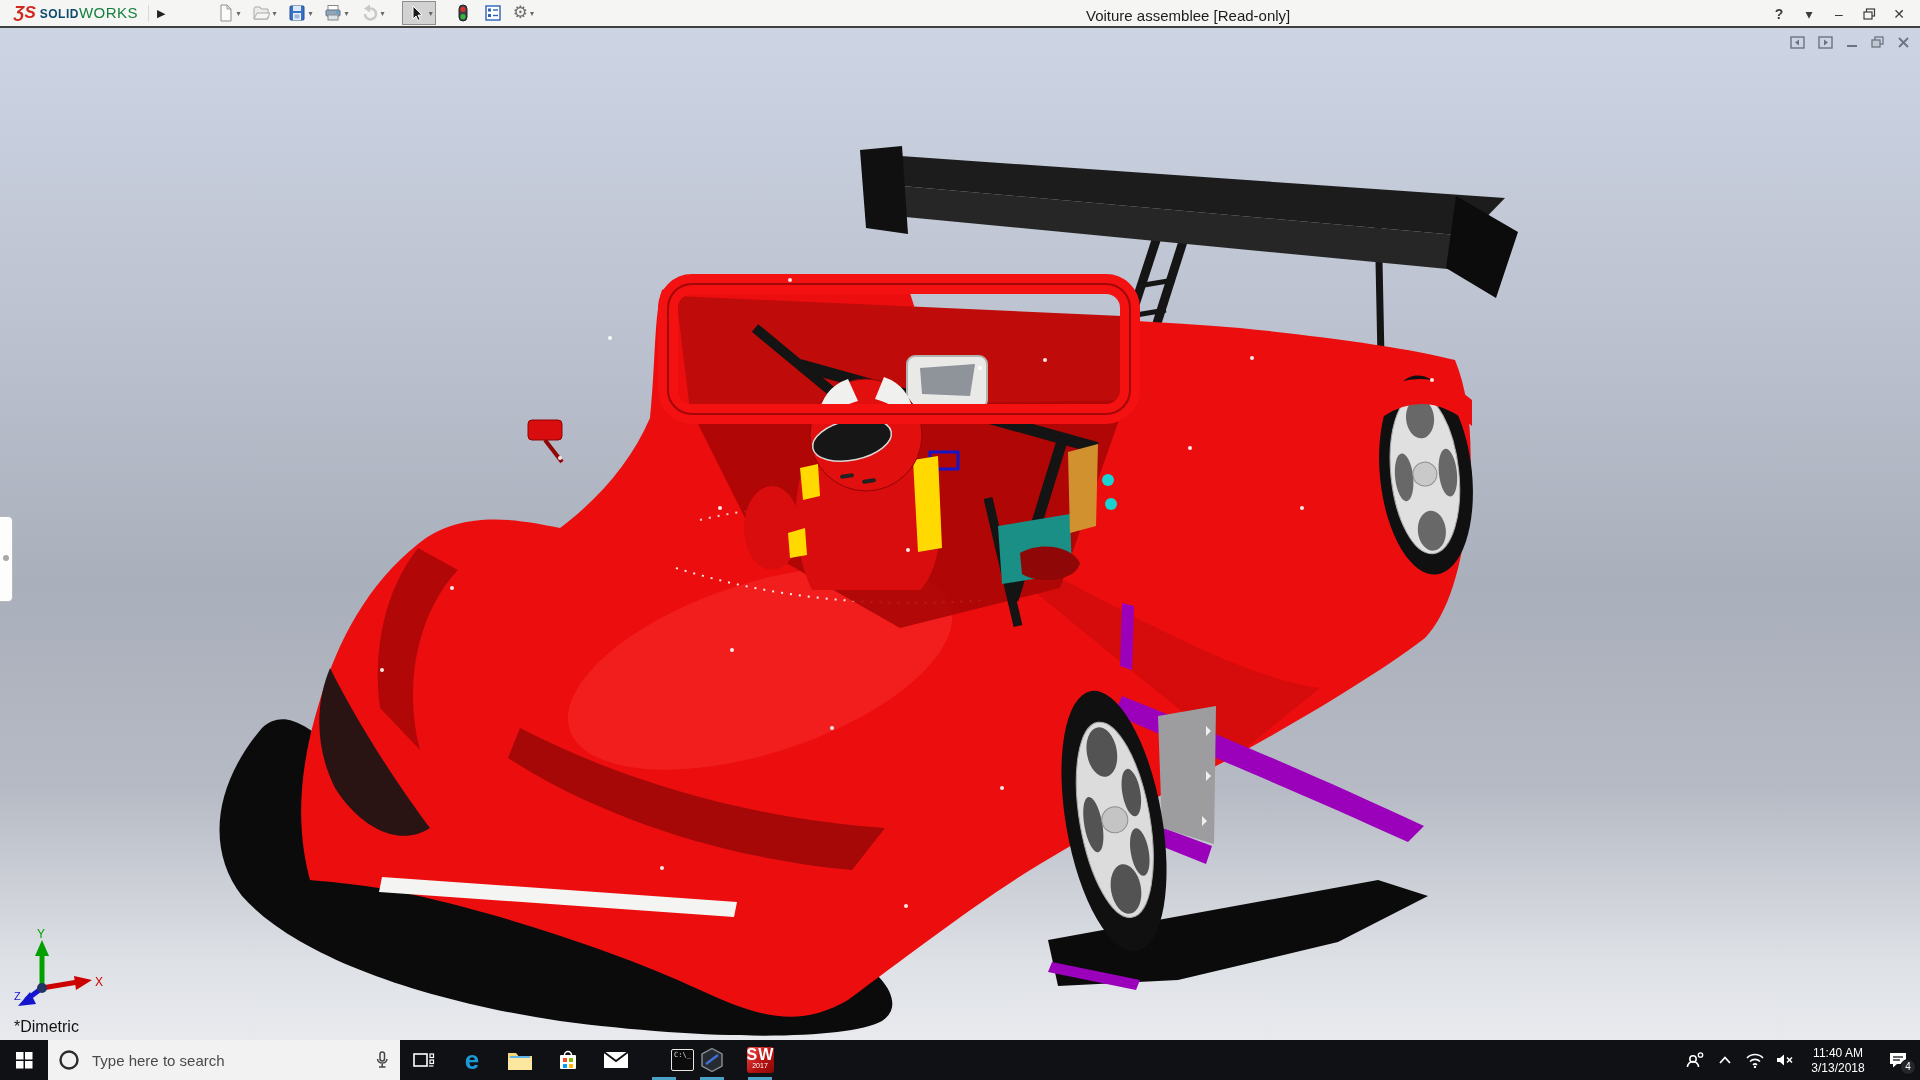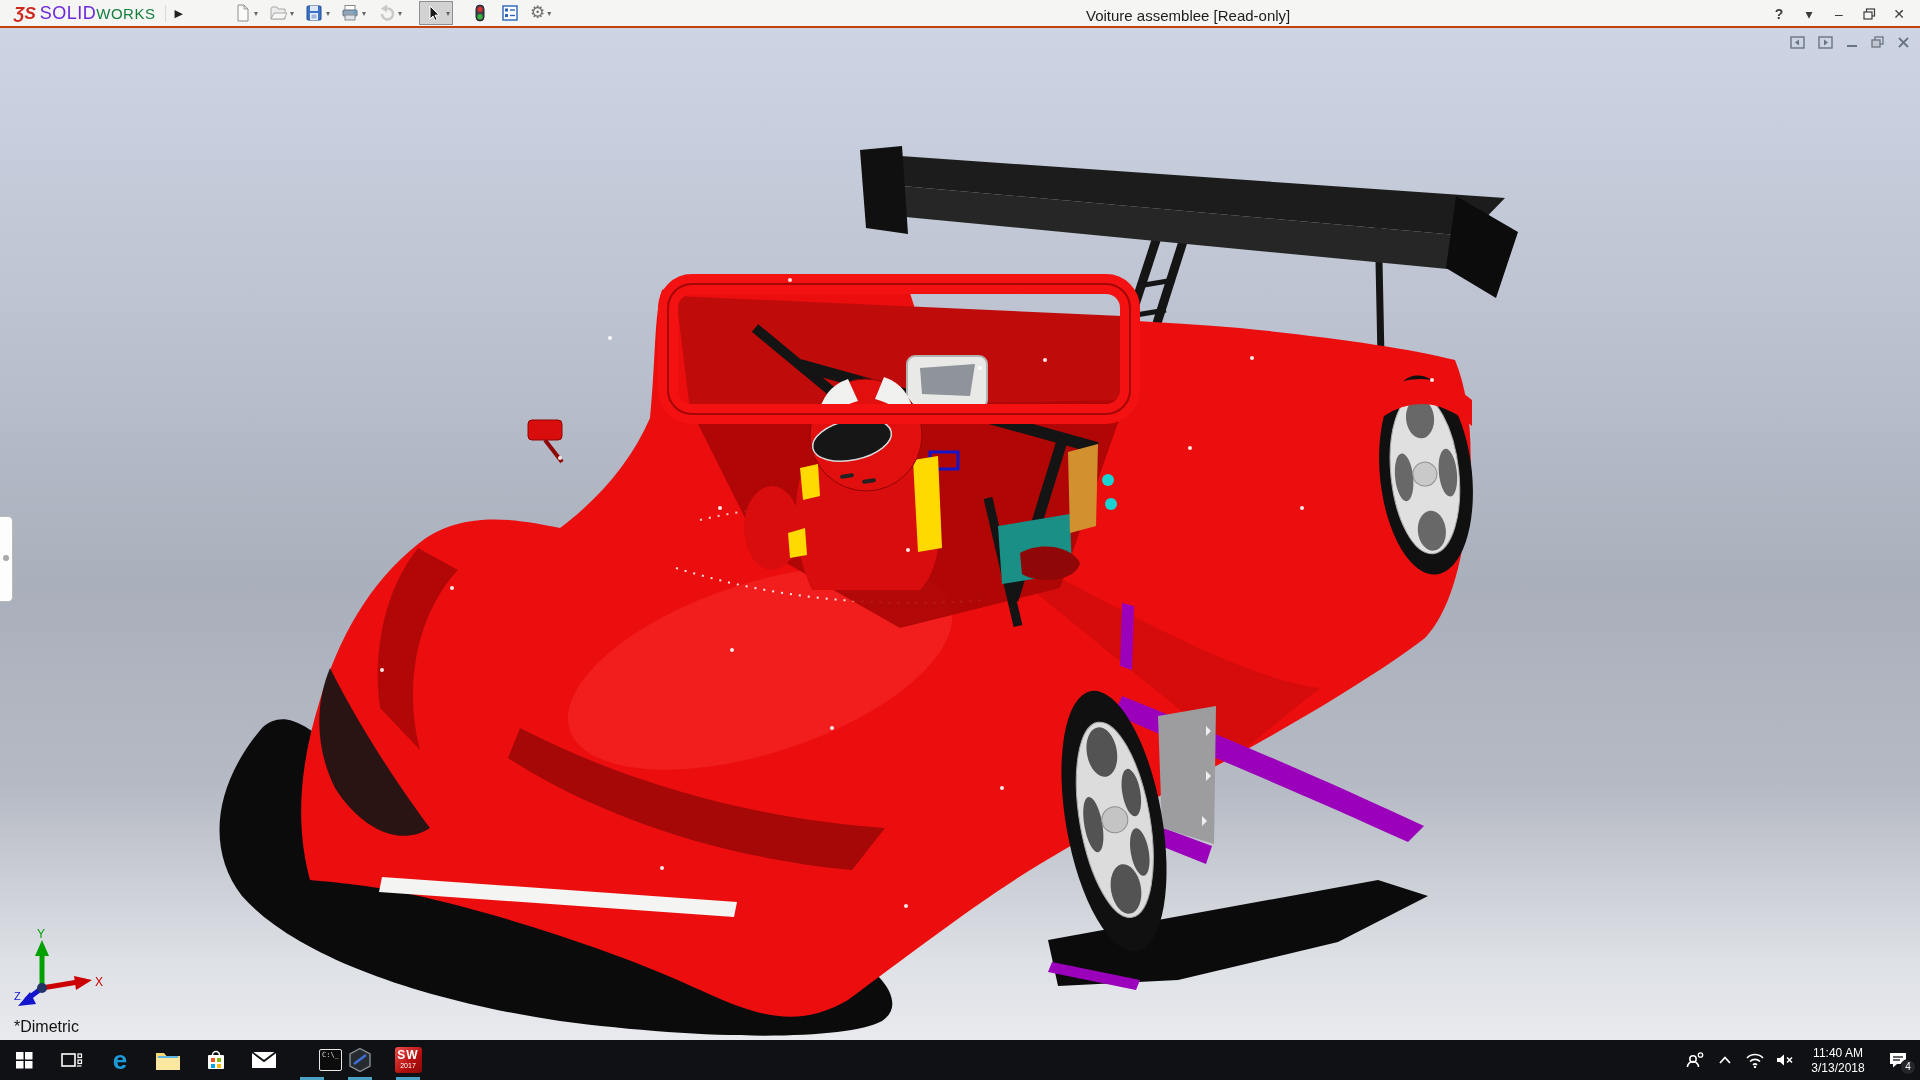--- a/index.html
+++ b/index.html
@@ -2,24 +2,24 @@
 <html><head>
 <meta charset="utf-8">
 <style>
   * { margin:0; padding:0; box-sizing:border-box; }
   html,body { width:1920px; height:1080px; overflow:hidden;
     font-family:"Liberation Sans","DejaVu Sans",sans-serif; }
   #app { position:relative; width:1920px; height:1080px; background:#f4f4f4; }
 
   
   #titlebar { position:relative; height:28px; background:#f5f5f4;
-    border-bottom:2px solid #c2410c; display:flex; align-items:center; }
+    border-bottom:2px solid #404040; display:flex; align-items:center; }
   .brand { display:flex; align-items:baseline; padding:0 10px 0 14px; cursor:default; }
   .brand .glyph { color:#d0281e; font-style:italic; font-weight:bold; font-size:17px; margin-right:4px; }
-  .brand .bold  { color:#6d28d9; font-weight:normal; font-size:18px; letter-spacing:.5px; }
+  .brand .bold  { color:#0c4a6e; font-weight:bold; font-size:12px; letter-spacing:.5px; }
   .brand .light { color:#15803d; font-weight:400; font-size:15px; letter-spacing:.5px; }
   .flyout { color:#222; font-size:11px; padding:2px 8px; border-left:1px solid #d9d9d9; cursor:pointer; }
   #toolbar { display:flex; align-items:center; margin-left:38px; height:100%; }
   .tb-btn { display:flex; align-items:center; padding:2px 3px; margin-right:4px; cursor:pointer; }
   .tb-btn svg { display:block; }
   .dd { font-size:8px; color:#666; margin-left:2px; }
   .tb-sep { width:10px; }
   .tb-select { background:#d2d2d2; border:1px solid #8f8f8f; padding:1px 2px; }
   .gear-glyph { font-size:17px; color:#6f6f6f; line-height:18px; }
   #title-text { position:absolute; left:1086px; top:7px; font-size:15px; color:#1c1c1c; }
@@ -47,21 +47,21 @@
   #search-box { width:352px; background:#f2f2f2; display:flex; align-items:center; padding:0 10px; cursor:text; }
   #search-box .cortana { margin-right:12px; }
   #search-text { flex:1; color:#4a4a4a; font-size:15px; }
   .tb-app { width:48px; display:flex; align-items:center; justify-content:center; position:relative; cursor:pointer; }
   .tb-app .runline { position:absolute; bottom:0; left:12px; width:24px; height:3px; background:#4aa3c7; }
   .edge-e { color:#1c99d6; font-weight:bold; font-size:26px; line-height:26px; }
   .cmd-box { width:24px; height:22px; background:#0c0c0c; border:1.5px solid #e8e8e8; border-radius:2px;
     color:#ddd; font-family:"DejaVu Sans Mono",monospace; font-size:7px; padding:1px 2px;margin-left:37px; }
   .sw-box { width:27px; height:26px; border-radius:3px; background:linear-gradient(135deg,#ef4b4b,#b30f0f 60%,#8c0808);
     position:relative; color:#fff; text-align:center; }
-  .sw-box .sw1 { font-size:12px; font-weight:bold; line-height:16px; letter-spacing:1px; }
+  .sw-box .sw1 { font-size:16px; font-weight:bold; line-height:16px; letter-spacing:1px; }
   .sw-box .sw2 { font-size:7px; line-height:6px; }
   #tray { margin-left:auto; display:flex; align-items:center; }
   .tray-ic { width:30px; display:flex; align-items:center; justify-content:center; cursor:pointer; }
   #clock { width:76px; text-align:center; font-size:12px; line-height:15px; cursor:default; padding-top:1px; }
   #action-center { position:relative; width:44px; height:40px; display:flex; align-items:center;
     justify-content:center; cursor:pointer; }
   #ac-badge { position:absolute; right:4px; bottom:5px; width:16px; height:16px; border-radius:50%;
     background:#24262b; border:1px solid #0d0e10; color:#fff; font-size:10px; line-height:14px;
     text-align:center; }
 </style>
@@ -348,20 +348,32 @@
   <div id="taskbar">
     <div id="start-btn">
       <svg width="17" height="17">
         <rect x="0" y="0" width="7.5" height="7.5" fill="#fff"></rect>
         <rect x="9" y="0" width="7.5" height="7.5" fill="#fff"></rect>
         <rect x="0" y="9" width="7.5" height="7.5" fill="#fff"></rect>
         <rect x="9" y="9" width="7.5" height="7.5" fill="#fff"></rect>
       </svg>
     </div>
 
+    <div id="search-box">
+      <svg class="cortana" width="22" height="22">
+        <circle cx="11" cy="11" r="8.5" fill="none" stroke="#2b2b2b" stroke-width="2.4"></circle>
+      </svg>
+      <div id="search-text">Type here to search</div>
+      <svg width="16" height="20">
+        <rect x="6" y="2" width="4.5" height="9" rx="2.2" fill="none" stroke="#444" stroke-width="1.5"></rect>
+        <path d="M3.5,9 a4.8,4.8 0 0 0 9.5,0" fill="none" stroke="#444" stroke-width="1.5"></path>
+        <line x1="8.2" y1="14" x2="8.2" y2="17" stroke="#444" stroke-width="1.5"></line>
+        <line x1="5" y1="17" x2="11.5" y2="17" stroke="#444" stroke-width="1.5"></line>
+      </svg>
+    </div>
 
     <div class="tb-app">
       <svg width="22" height="20">
         <rect x="1" y="4" width="13" height="12" fill="none" stroke="#fff" stroke-width="1.6"></rect>
         <rect x="17" y="4" width="3.5" height="3.5" fill="none" stroke="#fff" stroke-width="1.2"></rect>
         <rect x="17" y="10" width="3.5" height="3.5" fill="none" stroke="#fff" stroke-width="1.2"></rect>
         <line x1="15.8" y1="16" x2="20.5" y2="16" stroke="#fff" stroke-width="1.2"></line>
       </svg>
     </div>
     <div class="tb-app">

